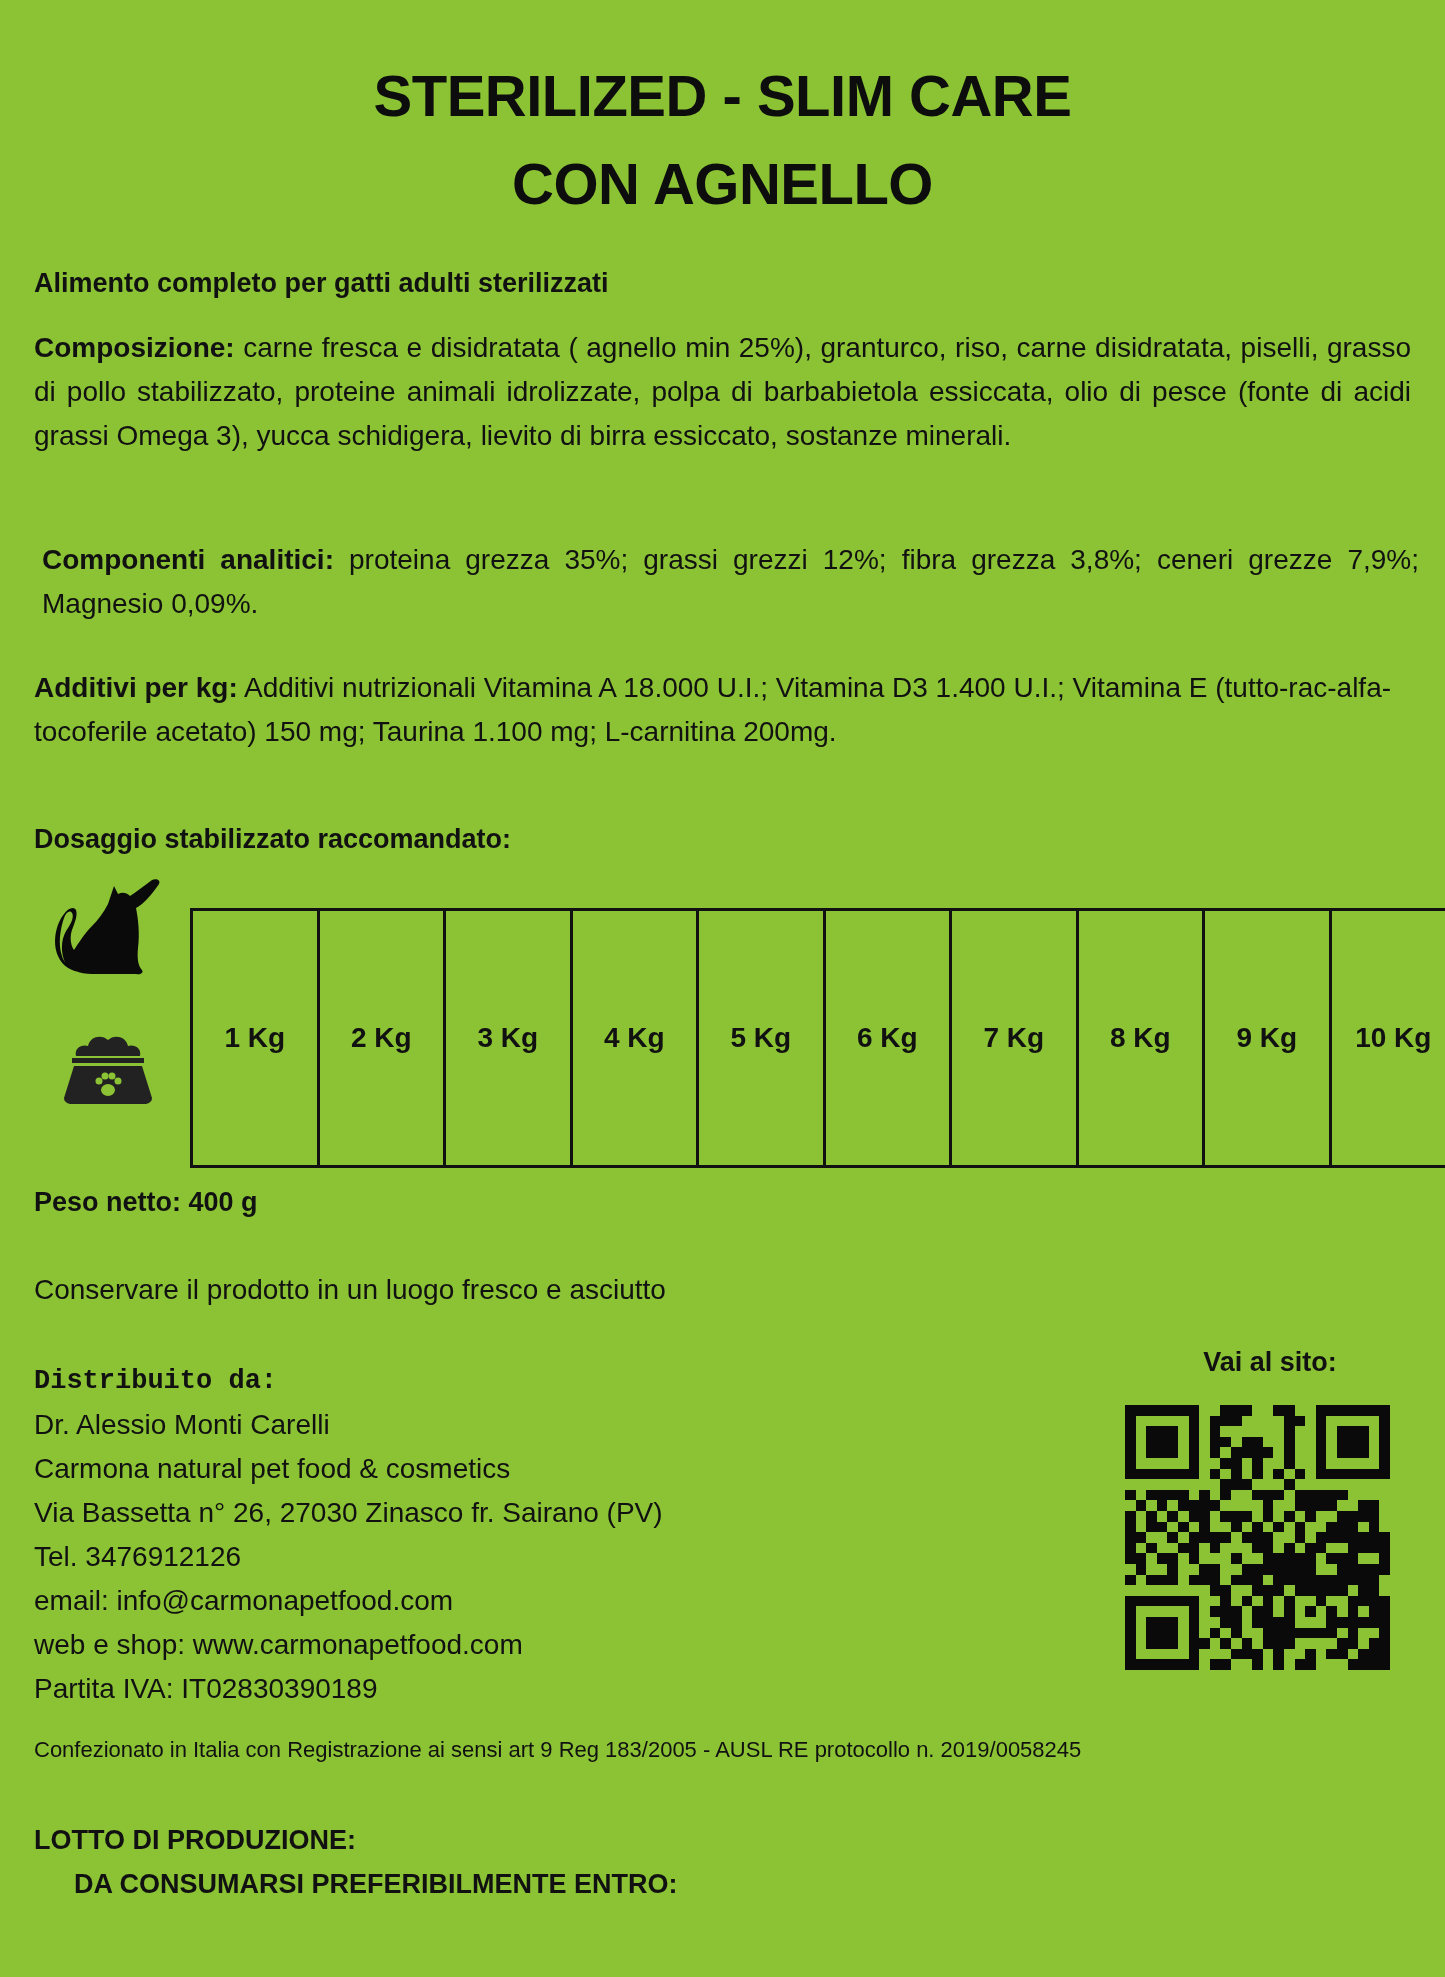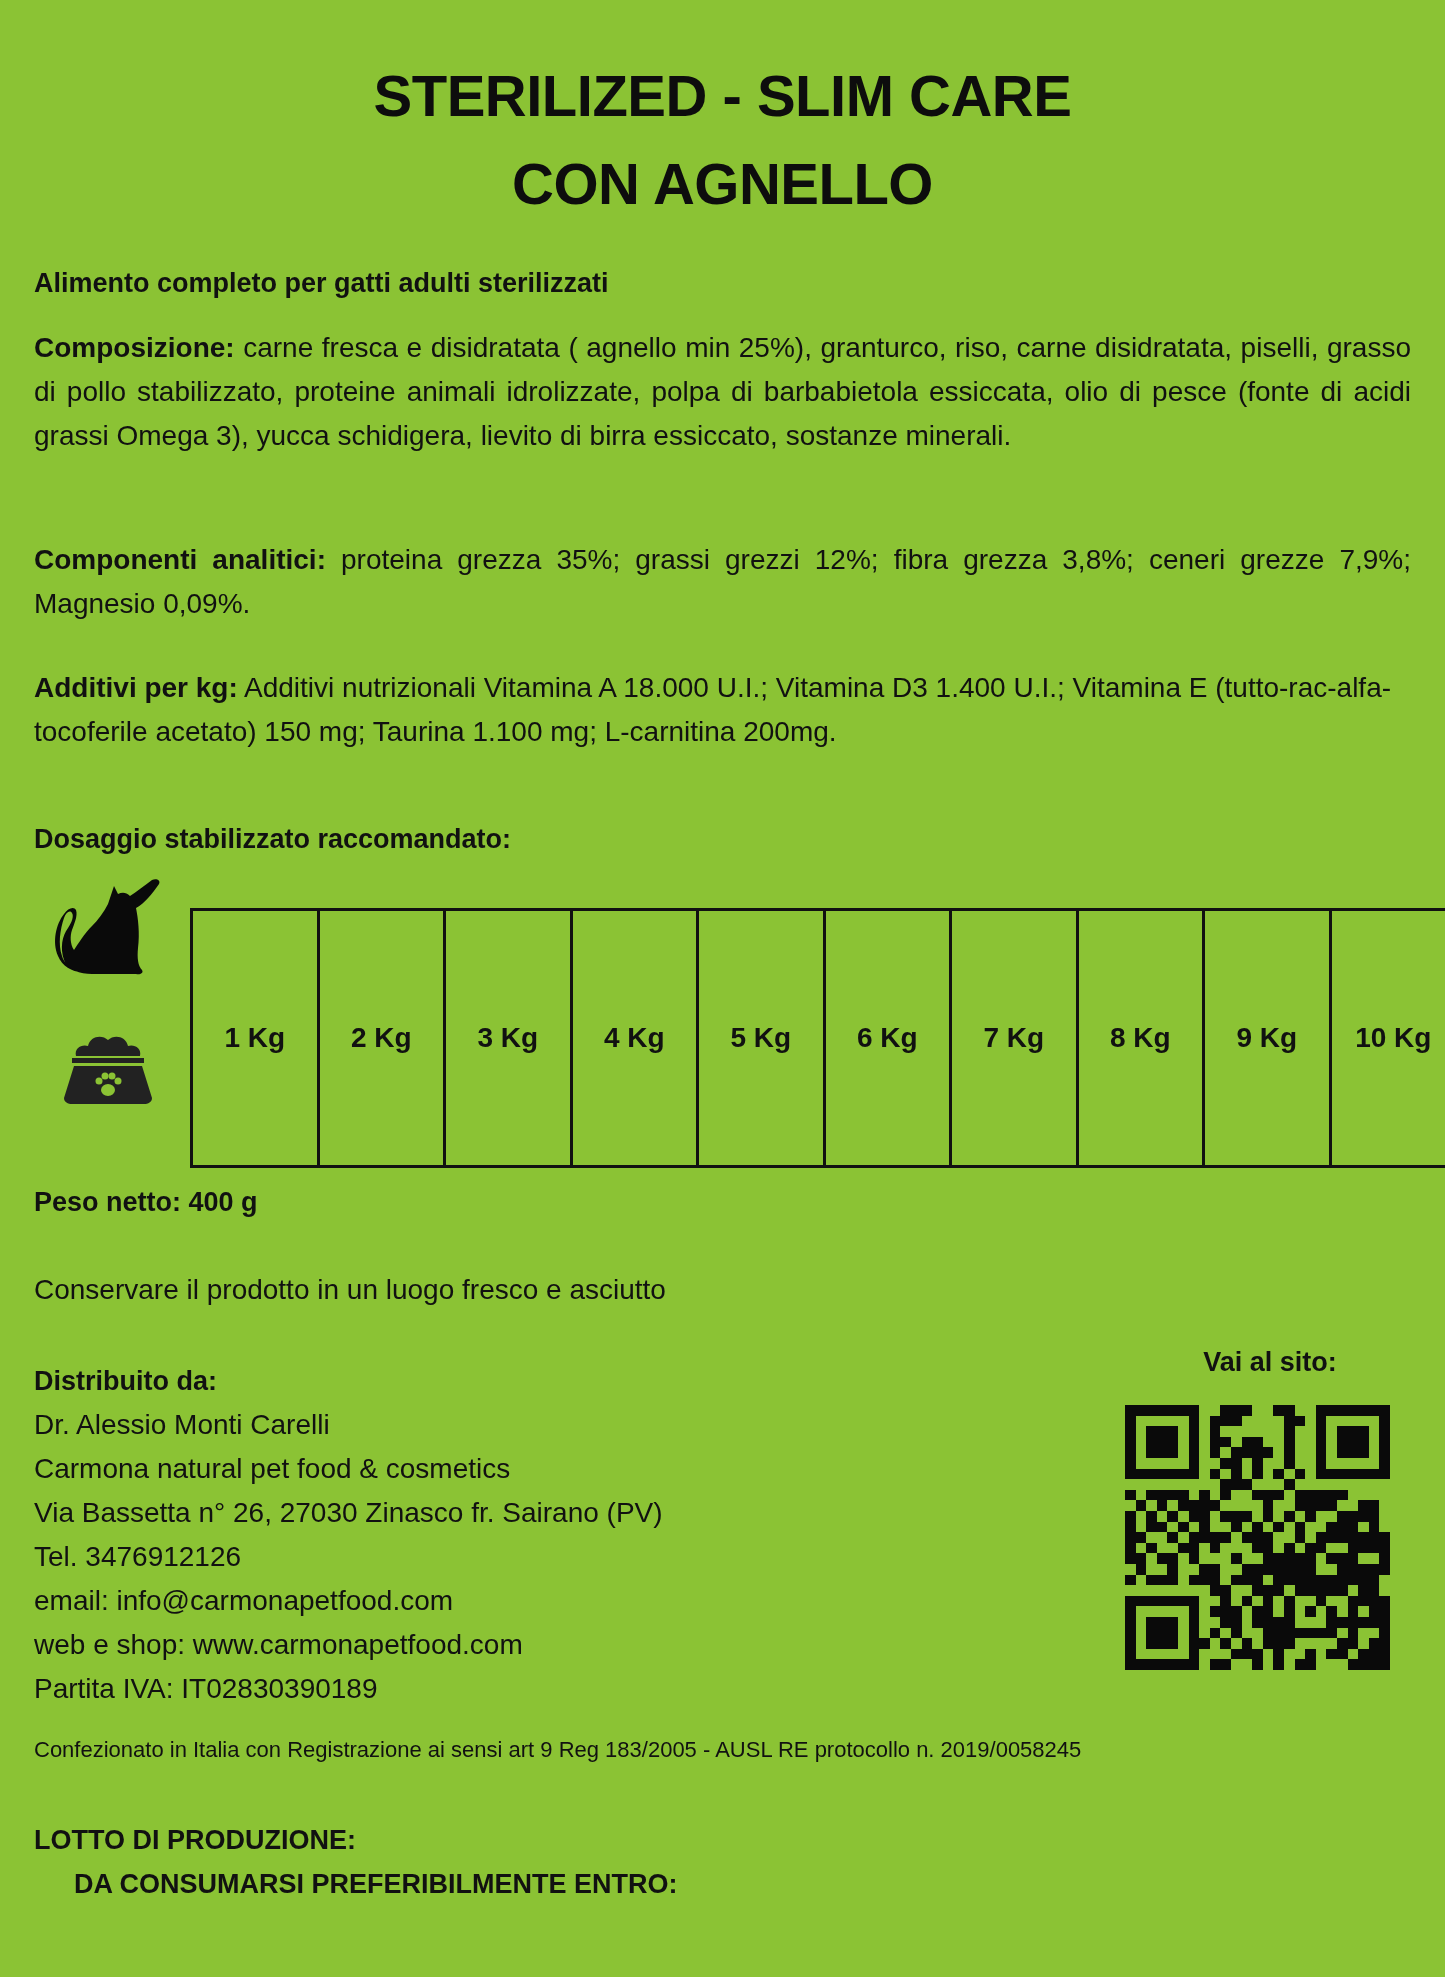--- a/index.html
+++ b/index.html
@@ -52,21 +52,21 @@
 
 <div class="title t1">STERILIZED - SLIM CARE</div>
 <div class="title t2">CON AGNELLO</div>
 
 <div class="txt subtitle">Alimento completo per gatti adulti sterilizzati</div>
 
 <div class="para" style="top:326px;">
   <span class="b">Composizione:</span><span> carne fresca e disidratata ( agnello min 25%), granturco, riso, carne disidratata, piselli, grasso di pollo stabilizzato, proteine animali idrolizzate, polpa di barbabietola essiccata, olio di pesce (fonte di acidi grassi Omega 3), yucca schidigera, lievito di birra essiccato, sostanze minerali.</span>
 </div>
 
-<div class="para" style="top:538px;">
+<div class="para" style="top:538px;margin-left:8px;">
   <span class="b">Componenti analitici:</span><span> proteina grezza 35%; grassi grezzi 12%; fibra grezza 3,8%; ceneri grezze 7,9%; Magnesio 0,09%.</span>
 </div>
 
 <div class="para" style="top:666px; text-align:left;">
   <span class="b">Additivi per kg:</span><span> Additivi nutrizionali Vitamina A 18.000 U.I.; Vitamina D3 1.400 U.I.; Vitamina E (tutto-rac-alfa-tocoferile acetato) 150 mg; Taurina 1.100 mg; L-carnitina 200mg.</span>
 </div>
 
 <div class="txt dose-title">Dosaggio stabilizzato raccomandato:</div>
 
 <svg class="icon-cat" viewBox="0 0 115 100">
@@ -99,21 +99,21 @@
     <td>8 Kg</td>
     <td>9 Kg</td>
     <td>10 Kg</td>
   </tr>
 </tbody>
   </table>
 
 <div class="txt b" style="top:1157px; font-size:27px;">Peso netto: 400 g</div>
 <div class="txt" style="top:1245px;">Conservare il prodotto in un luogo fresco e asciutto</div>
 
-<div class="txt b" style="top:1336px; font-size:27px;">Distribuito da:</div>
+<div class="txt b" style="top:1336px; font-size:27px;font-family:Liberation Mono, monospace;">Distribuito da:</div>
 <div class="txt" style="top:1380px;">Dr. Alessio Monti Carelli</div>
 <div class="txt" style="top:1424px;">Carmona natural pet food &amp; cosmetics</div>
 <div class="txt" style="top:1468px;">Via Bassetta n° 26, 27030 Zinasco fr. Sairano (PV)</div>
 <div class="txt" style="top:1512px;">Tel. 3476912126</div>
 <div class="txt" style="top:1556px;">email: info@carmonapetfood.com</div>
 <div class="txt" style="top:1600px;">web e shop: www.carmonapetfood.com</div>
 <div class="txt" style="top:1644px;">Partita IVA: IT02830390189</div>
 
 <div class="qr-label">Vai al sito:</div>
 <div class="qr" id="qr">

